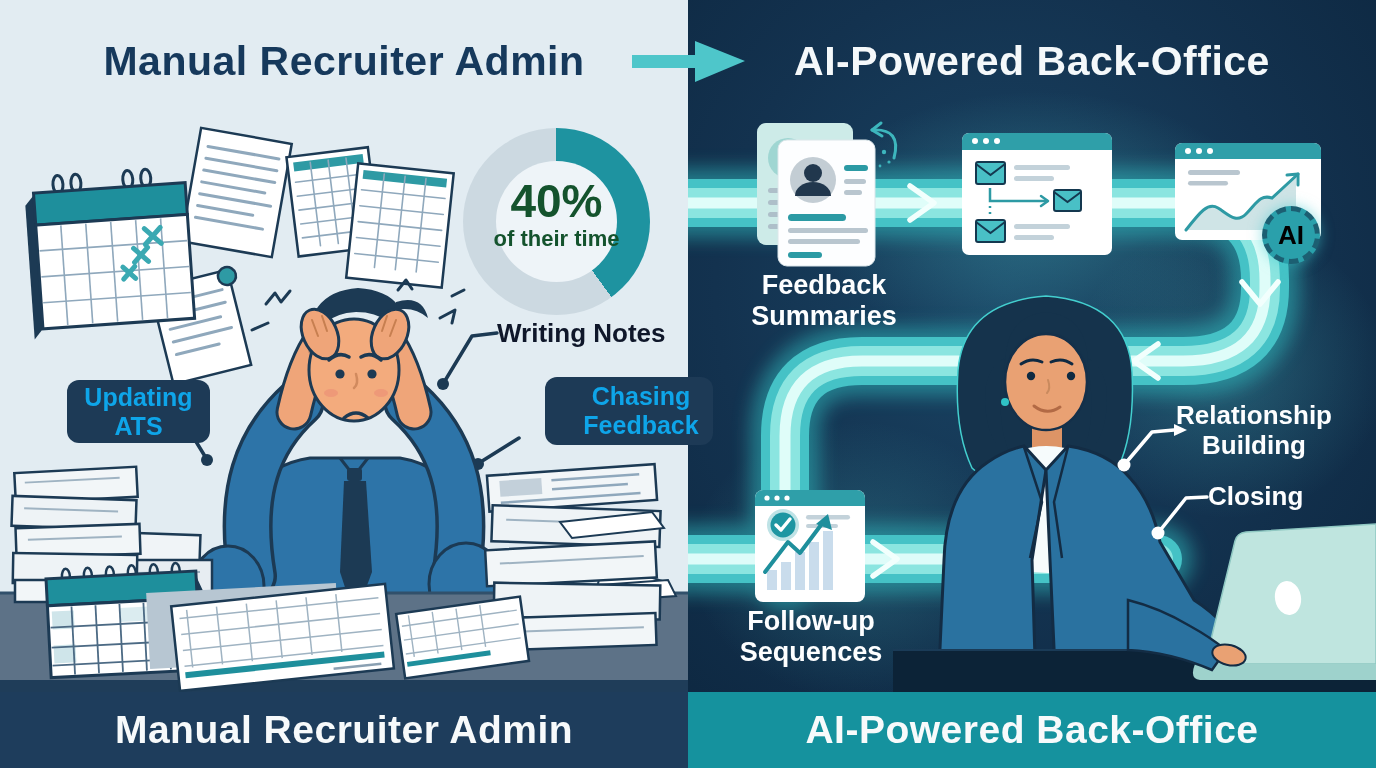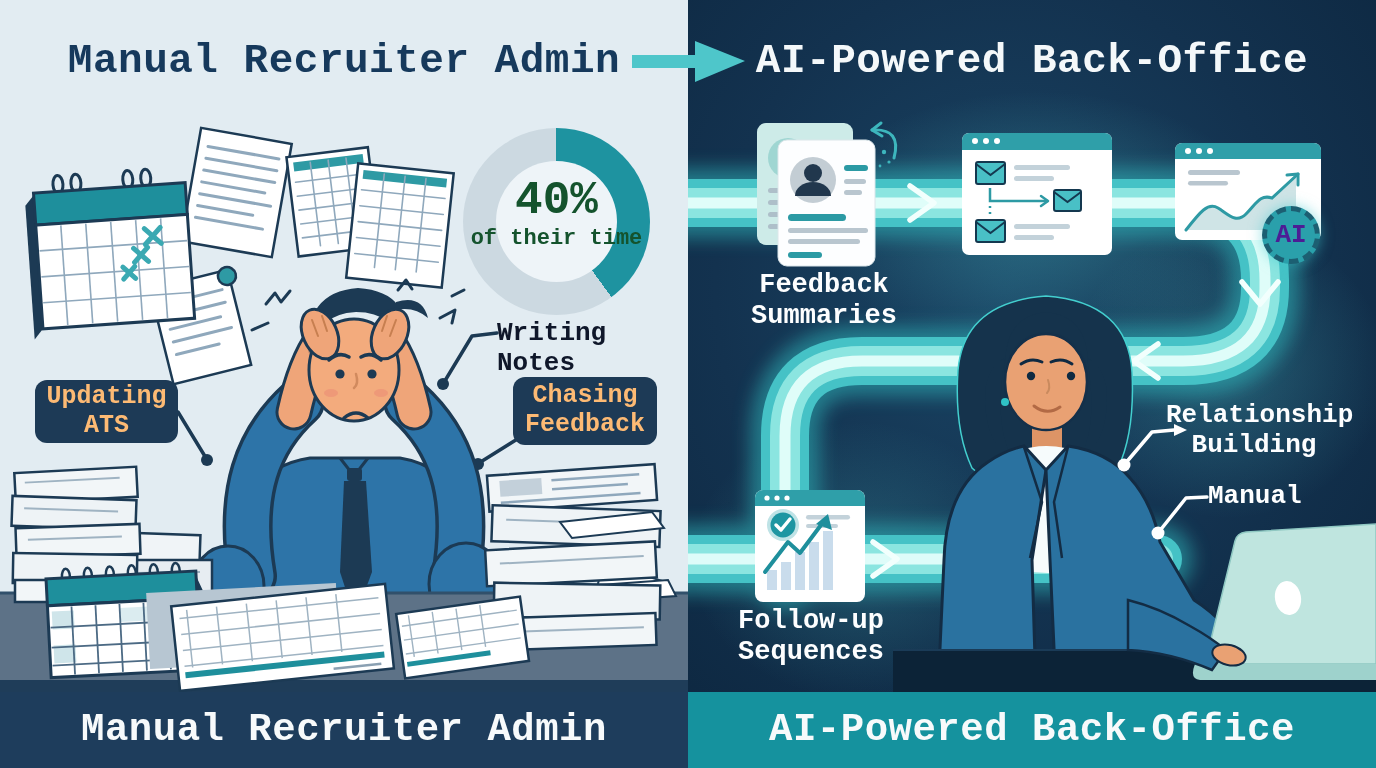--- a/index.html
+++ b/index.html
@@ -1,18 +1,18 @@
 <!DOCTYPE html>
 <html><head>
 <meta charset="utf-8">
 <style>
   html,body { margin:0; padding:0; background:#000; }
   .canvas {
     position:relative; width:1376px; height:768px; overflow:hidden;
-    font-family:Liberation Mono, monospace;
+    font-family:Liberation Sans, sans-serif;
   }
   .panel { position:absolute; top:0; width:688px; height:692px; }
   .panel-left  { left:0;   background:#e2ecf2; }
   .panel-right { left:688px;
     background:radial-gradient(ellipse at 46% 42%, #1a4565 0%, #13324f 55%, #0d2740 100%); }
   .banner { position:absolute; top:692px; width:688px; height:76px;
     display:flex; align-items:center; justify-content:center; }
   .banner-left  { left:0;   background:#1e3d5c; }
   .banner-right { left:688px; background:#15929e; }
   .banner-label { color:#f7fafb; font-size:39px; font-weight:bold; letter-spacing:.5px; }
@@ -30,38 +30,38 @@
   .donut { position:absolute; left:463px; top:128px; width:187px; height:187px;
     border-radius:50%; z-index:2;
     background:conic-gradient(from 0deg, #1e93a0 0% 40%, #ccd9e1 40% 100%); }
   .donut::after { content:""; position:absolute; inset:33px; border-radius:50%; background:#eef4f8; }
   .donut-text { position:absolute; left:463px; top:178px; width:187px; text-align:center; z-index:3; color:#14532d; }
   .donut-value { font-size:46px; font-weight:bold; line-height:1; }
   .donut-caption { font-size:22px; font-weight:bold; margin-top:2px; }
 
   
   .callout-box { position:absolute; z-index:5; background:#1d3a56; border-radius:12px;
-    color:#fdba74; font-weight:bold; font-size:25px; line-height:1.15;
-    display:flex; align-items:center; justify-content:center; text-align:center; }
+    color:#0ea5e9; font-weight:bold; font-size:25px; line-height:1.15;
+    display:flex; align-items:center; justify-content:center; text-align:center;margin-left:32px; }
   .box-updating { left:35px;  top:380px; width:143px; height:63px; }
-  .box-chasing  { left:513px; top:377px; width:144px; height:68px; }
+  .box-chasing  { left:513px; top:377px; width:144px; height:68px;padding-left:24px; }
   .label-writing { position:absolute; left:497px; top:318px; z-index:5;
     color:#0f172a; font-size:26px; font-weight:bold; }
 
   
   .rlabel { position:absolute; z-index:5; color:#fdfeff; font-weight:bold; text-align:center; line-height:1.16; }
   .lbl-candidate    { left:50px;  top:270px; width:172px; font-size:27px; }
   .lbl-followup     { left:28px;  top:606px; width:190px; font-size:27px; }
   .lbl-relationship { left:478px; top:400px; width:176px; font-size:26px; }
   .lbl-closing      { left:520px; top:481px; width:120px; font-size:26px; text-align:left; }
 
   .ai-badge { position:absolute; left:574px; top:206px; width:58px; height:58px; z-index:5;
     border-radius:50%; background:#2aa0ab; border:5px dashed #1c5f72; box-sizing:border-box;
     display:flex; align-items:center; justify-content:center;
-    color:#4c1d95; font-size:26px; font-weight:bold; box-shadow:0 0 14px rgba(60,200,205,.55); }
+    color:#000000; font-size:26px; font-weight:bold; box-shadow:0 0 14px rgba(60,200,205,.55); }
 
   .glow { position:absolute; border-radius:50%; z-index:0; pointer-events:none; }
   .glow-a { left:120px; top:90px;  width:460px; height:260px;
     background:radial-gradient(ellipse, rgba(86,214,214,.28) 0%, rgba(86,214,214,0) 70%); }
   .glow-b { left:380px; top:220px; width:320px; height:300px;
     background:radial-gradient(ellipse, rgba(86,214,214,.25) 0%, rgba(86,214,214,0) 70%); }
   .glow-c { left:0px;   top:420px; width:340px; height:280px;
     background:radial-gradient(ellipse, rgba(86,214,214,.22) 0%, rgba(86,214,214,0) 70%); }
 </style>
 </head>
@@ -521,21 +521,21 @@
       <circle cx="436" cy="465" r="6.5" fill="#ffffff"></circle>
       <polygon points="486,424 499,430 486,436" fill="#ffffff"></polygon>
       <circle cx="470" cy="533" r="6.5" fill="#ffffff"></circle>
     </svg>
 
     <div class="title title-right">AI-Powered Back-Office</div>
 
     <div class="rlabel lbl-candidate">Feedback Summaries</div>
     <div class="rlabel lbl-followup">Follow-up Sequences</div>
     <div class="rlabel lbl-relationship">Relationship Building</div>
-    <div class="rlabel lbl-closing">Manual</div>
+    <div class="rlabel lbl-closing">Closing</div>
 
     <div class="ai-badge">AI</div>
   </div>
 
   <svg class="flow-arrow" viewBox="0 0 114 41">
     <polygon points="0,14 63,14 63,0 113,20 63,41 63,27 0,27" fill="#4ec6ca"></polygon>
   </svg>
 
   <div class="banner banner-left">
     <span class="banner-label">Manual Recruiter Admin</span>

